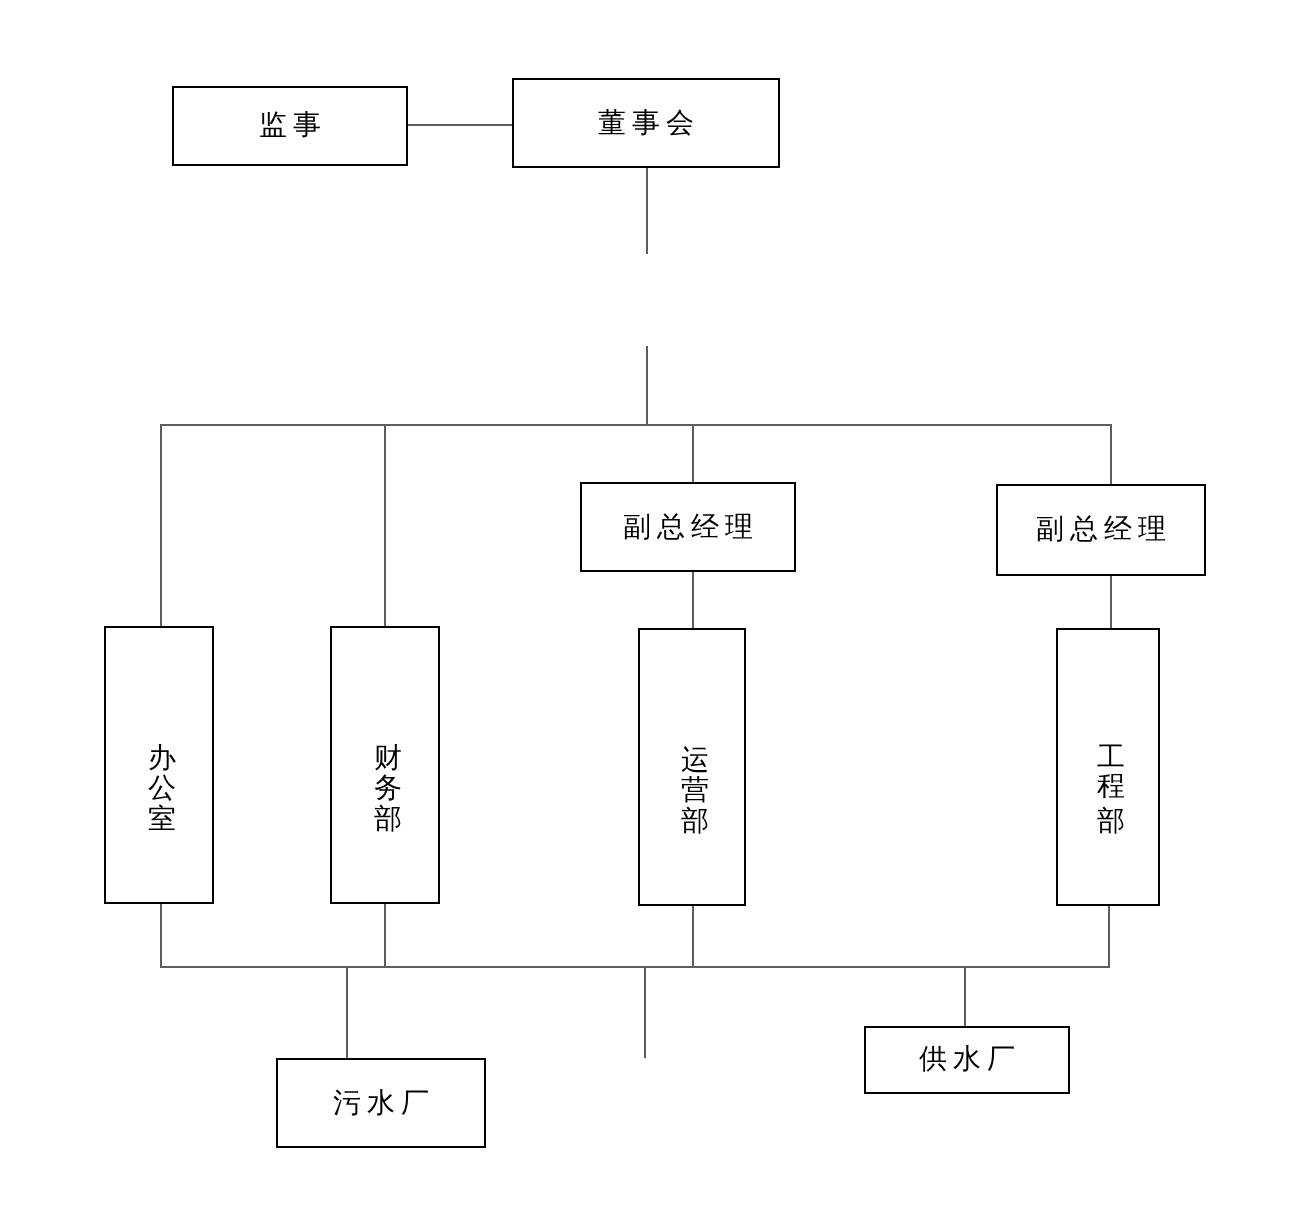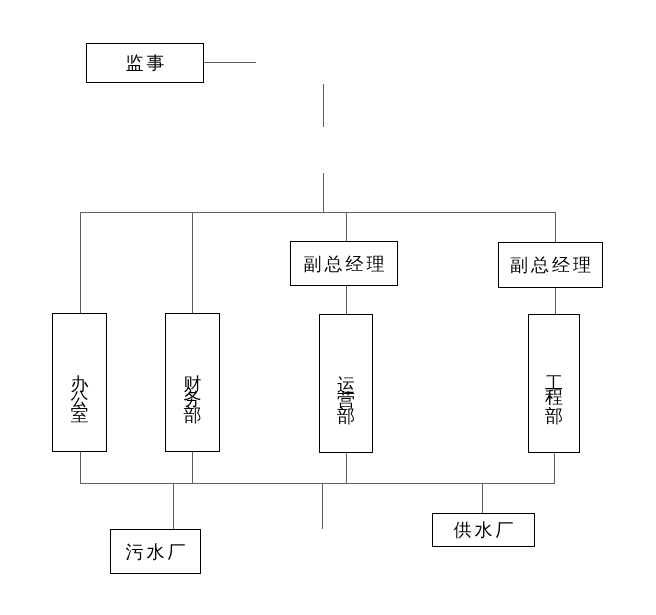--- a/index.html
+++ b/index.html
@@ -17,21 +17,21 @@
     overflow: hidden;
   }
   .node {
     position: absolute;
     box-sizing: border-box;
     border: 1.5px solid #000000;
     background: #ffffff;
     display: flex;
     align-items: center;
     justify-content: center;
-    font-size: 18px;
+    font-size: 14px;
     letter-spacing: 3px;
     text-indent: 3px;
     white-space: nowrap;
   }
   .vnode .vlabel {
     writing-mode: vertical-rl;
     text-orientation: upright;
     letter-spacing: 15px;
     text-indent: 0;
   }
@@ -66,20 +66,23 @@
   <div class="vline" style="left:346px;top:453px;height:30px"></div>
   <div class="vline" style="left:554px;top:453px;height:30px"></div>
   <div class="hline" style="left:80px;top:483px;width:475px"></div>
   <div class="vline" style="left:173px;top:483px;height:46px"></div>
   <div class="vline" style="left:322px;top:483px;height:46px"></div>
   <div class="vline" style="left:482px;top:483px;height:46px"></div>
 
   <div class="node" style="left:86px;top:43px;width:118px;height:40px">
     <span>监事</span>
   </div>
+  <div class="node" style="left:256px;top:39px;width:134px;height:45px">
+    <span>董事会</span>
+  </div>
 
   <div class="node" style="left:290px;top:241px;width:108px;height:45px">
     <span>副总经理</span>
   </div>
   <div class="node" style="left:498px;top:242px;width:105px;height:46px">
     <span>副总经理</span>
   </div>
 
   <div class="node vnode" style="left:52px;top:313px;width:55px;height:139px">
     <span class="vlabel">办公室</span>
@@ -87,20 +90,20 @@
   <div class="node vnode" style="left:165px;top:313px;width:55px;height:139px">
     <span class="vlabel">财务部</span>
   </div>
   <div class="node vnode" style="left:319px;top:314px;width:54px;height:139px">
     <span class="vlabel">运营部</span>
   </div>
   <div class="node vnode" style="left:528px;top:314px;width:52px;height:139px">
     <span class="vlabel">工程部</span>
   </div>
 
-  <div class="node" style="left:110px;top:529px;width:91px;height:45px">
+  <div class="node" style="left:138px;top:529px;width:105px;height:45px">
     <span>污水厂</span>
   </div>
   <div class="node" style="left:432px;top:513px;width:103px;height:34px">
     <span>供水厂</span>
   </div>
 
 </div>
 
 </body></html>

